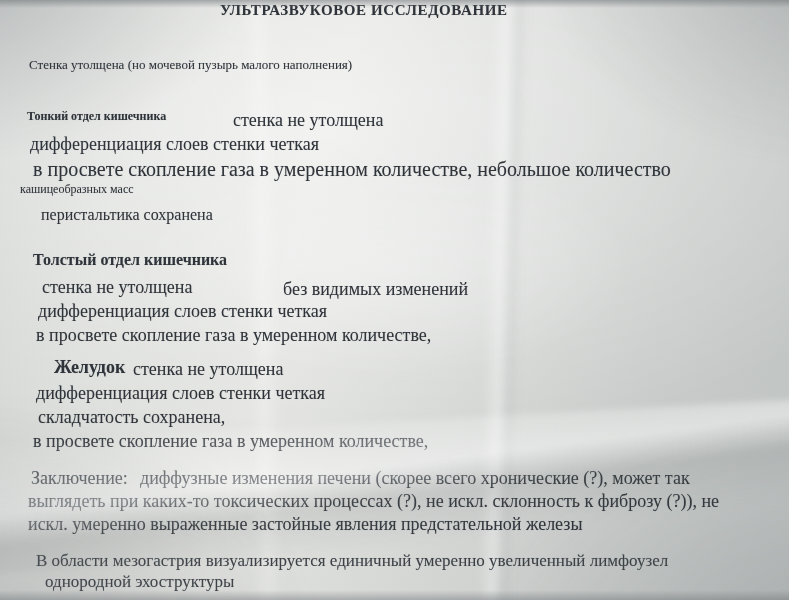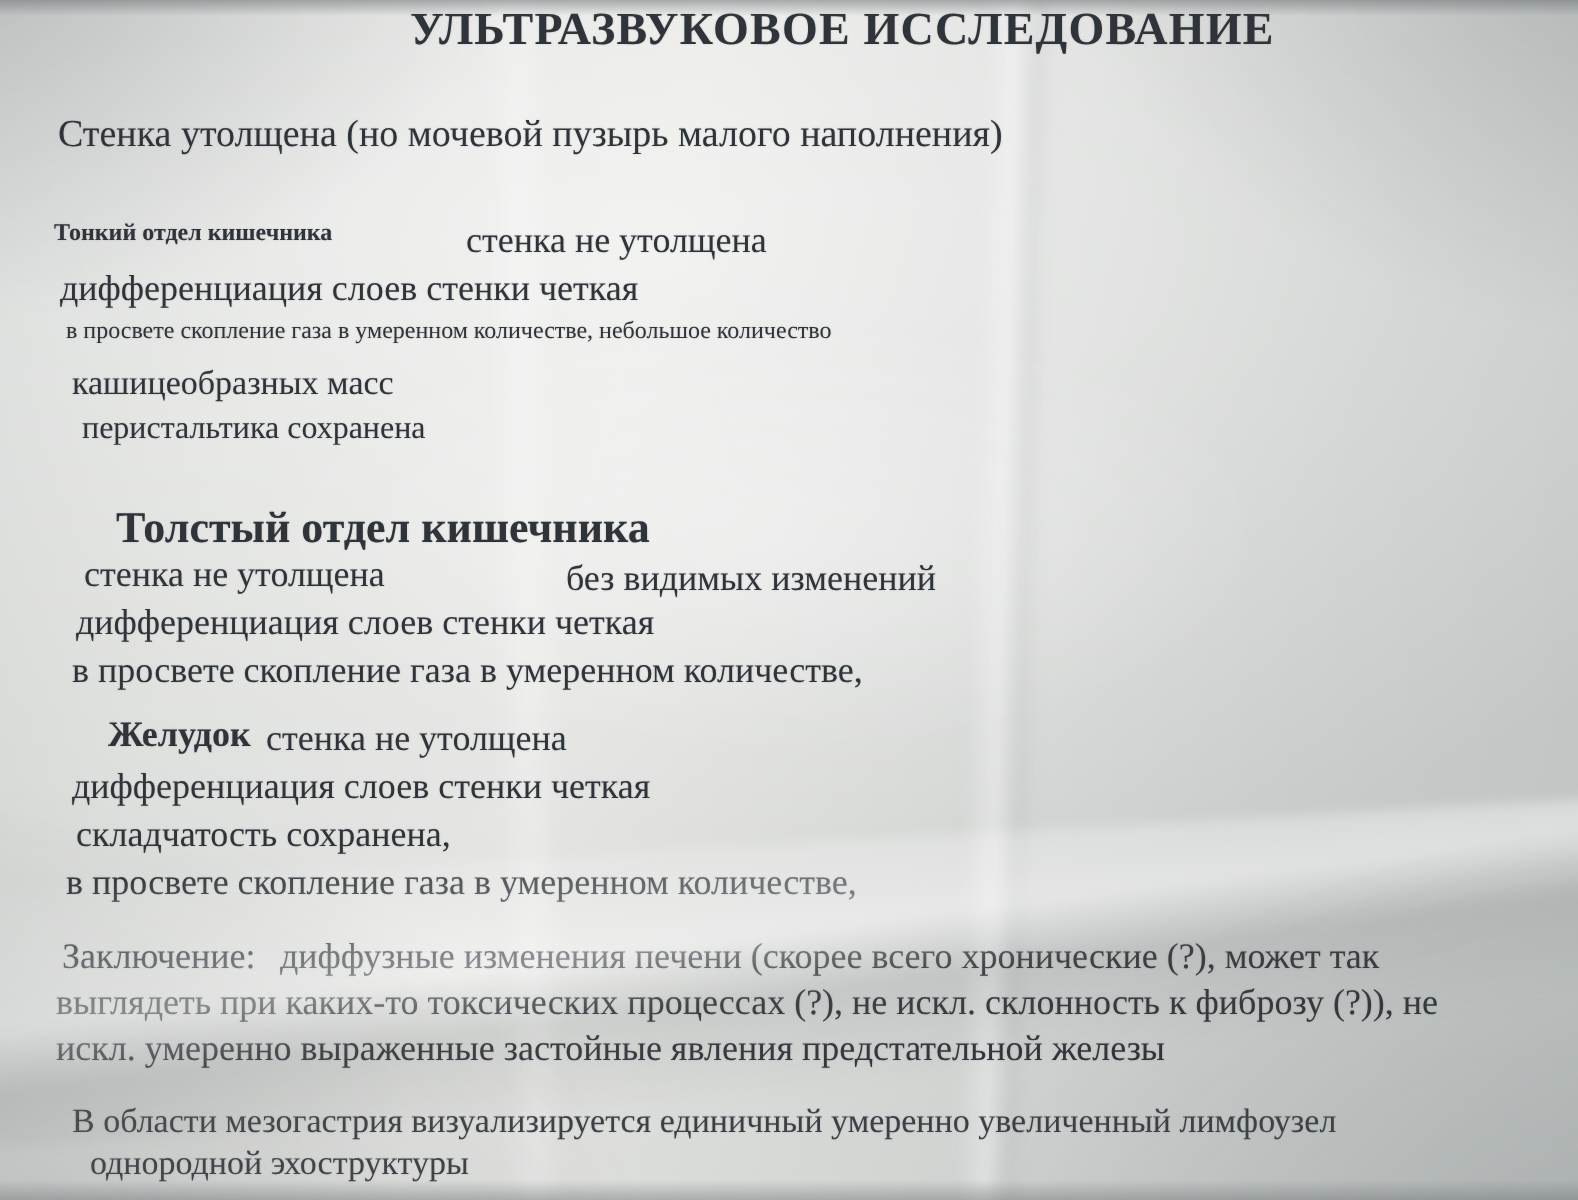--- a/index.html
+++ b/index.html
@@ -134,33 +134,33 @@
 <div id="sheet">
 
   <div class="shade corner-dark-tl"></div>
   <div class="shade corner-dark-tr"></div>
   <div class="shade highlight-mid"></div>
   <div class="shade crease-vert2"></div>
   <div class="shade crease-vert"></div>
 
   <div id="text-layer">
 
-    <div class="ln title" style="left:205px; top:2px; font-size:23px;">УЛЬТРАЗВУКОВОЕ ИССЛЕДОВАНИЕ</div>
+    <div class="ln title" style="left:220px; top:2px; font-size:15px;">УЛЬТРАЗВУКОВОЕ ИССЛЕДОВАНИЕ</div>
 
 
-    <div class="ln" style="left:29px; top:57px; font-size:19px;">Стенка утолщена (но мочевой пузырь малого наполнения)</div>
+    <div class="ln" style="left:29px; top:57px; font-size:13px;">Стенка утолщена (но мочевой пузырь малого наполнения)</div>
 
     <div class="ln b" style="left:27px; top:109px; font-size:12px;">Тонкий отдел кишечника</div>
     <div class="ln" style="left:233px; top:110px; font-size:18px;">стенка не утолщена</div>
     <div class="ln" style="left:30px; top:134px; font-size:18px;">дифференциация слоев стенки четкая</div>
-    <div class="ln" style="left:33px; top:158px; font-size:12px;text-align:right;">в просвете скопление газа в умеренном количестве, небольшое количество</div>
-    <div class="ln" style="left:36px; top:182px; font-size:17px;">кашицеобразных масс</div>
+    <div class="ln" style="left:33px; top:158px; font-size:20px;text-align:right;">в просвете скопление газа в умеренном количестве, небольшое количество</div>
+    <div class="ln" style="left:20px; top:182px; font-size:12px;">кашицеобразных масс</div>
     <div class="ln" style="left:41px; top:206px; font-size:16px;">перистальтика      сохранена</div>
 
-    <div class="ln b" style="left:58px; top:251px; font-size:22px;">Толстый отдел кишечника</div>
+    <div class="ln b" style="left:33px; top:251px; font-size:16px;">Толстый отдел кишечника</div>
     <div class="ln" style="left:283px; top:253px; font-size:18px;margin-top:26px;">без видимых изменений</div>
     <div class="ln" style="left:42px; top:277px; font-size:18px;">стенка не утолщена</div>
     <div class="ln" style="left:38px; top:301px; font-size:18px;">дифференциация слоев стенки четкая</div>
     <div class="ln" style="left:36px; top:325px; font-size:18px;">в просвете скопление газа в умеренном количестве,</div>
 
     <div class="ln b" style="left:54px; top:357px; font-size:18px;">Желудок</div>
     <div class="ln" style="left:133px; top:359px; font-size:18px;">стенка не утолщена</div>
     <div class="ln" style="left:36px; top:383px; font-size:18px;">дифференциация слоев стенки четкая</div>
     <div class="ln" style="left:38px; top:407px; font-size:18px;">складчатость        сохранена,</div>
     <div class="ln" style="left:33px; top:431px; font-size:18px;">в просвете скопление газа в умеренном      количестве,</div>

